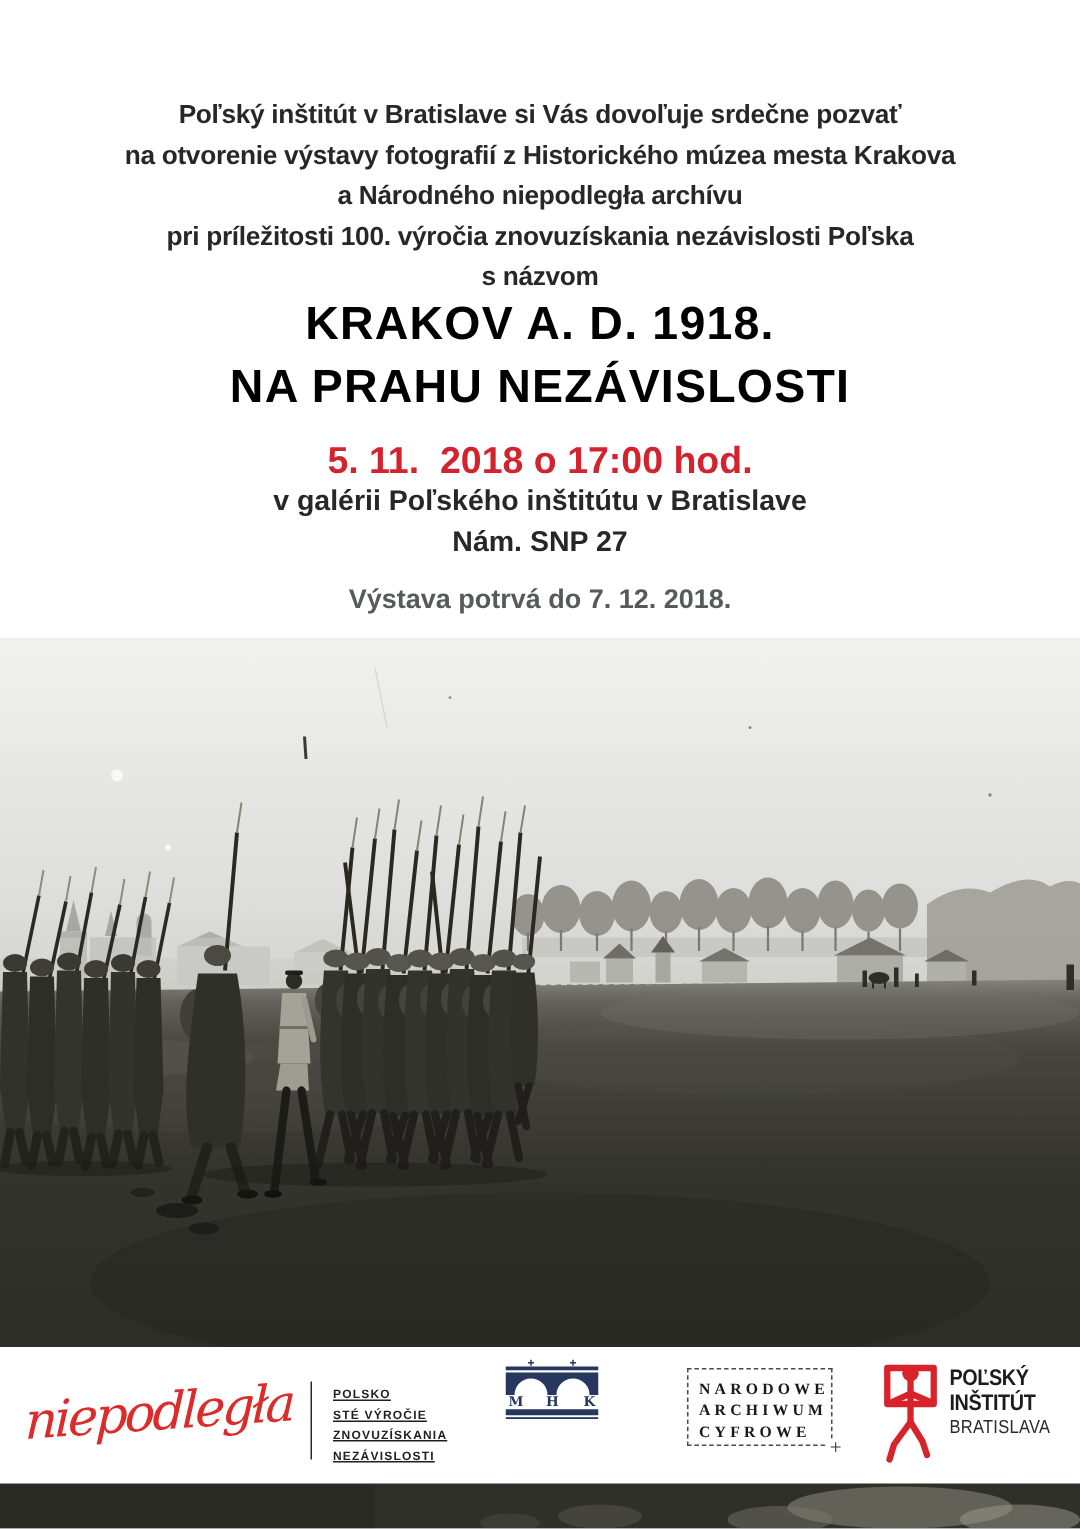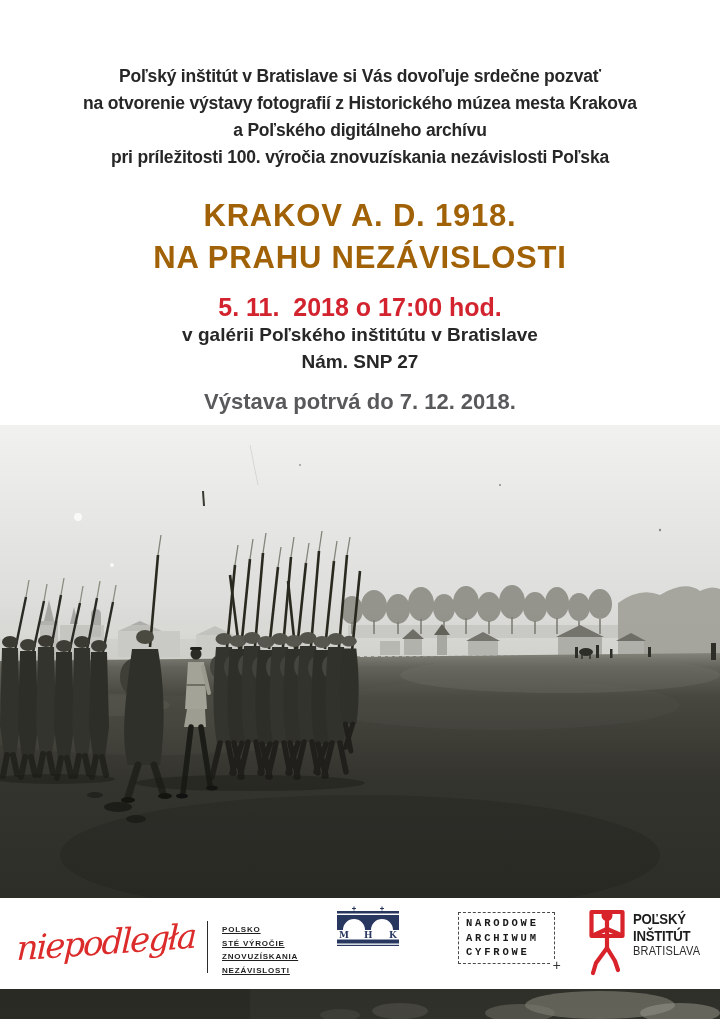--- a/index.html
+++ b/index.html
@@ -8,33 +8,33 @@
     background:#ffffff;overflow:hidden;
     font-family:"Liberation Sans",sans-serif;
   }
   
   .intro{
     position:absolute;top:63px;left:0;width:720px;text-align:center;
     font-weight:bold;font-size:17.5px;line-height:27px;color:#272727;letter-spacing:-0.2px;
   }
   .title{
     position:absolute;top:195px;left:0;width:720px;text-align:center;
-    font-weight:bold;font-size:31px;line-height:42px;color:#a16207;letter-spacing:0.8px;
+    font-weight:bold;font-size:31px;line-height:42px;color:#000000;letter-spacing:0.8px;
   }
   .when{
     position:absolute;top:293px;left:0;width:720px;text-align:center;
     font-weight:bold;font-size:25px;color:#d2232e;white-space:pre;
   }
   .venue{
     position:absolute;top:321px;left:0;width:720px;text-align:center;
     font-weight:bold;font-size:19px;line-height:27px;color:#272727;
   }
   .note{
     position:absolute;top:389px;left:0;width:720px;text-align:center;
-    font-weight:bold;font-size:22px;color:#58595b;
+    font-weight:bold;font-size:18px;color:#58595b;
   }
   
   .photo{position:absolute;top:425px;left:0;width:720px;height:594px;z-index:1;}
   
   .logo-band{
     position:absolute;top:898px;left:0;width:720px;height:91px;background:#ffffff;z-index:2;
   }
   .script-logo{
     position:absolute;left:8px;top:4px;width:196px;height:80px;
     display:flex;align-items:center;justify-content:center;
@@ -48,23 +48,23 @@
     font-size:8px;font-weight:bold;letter-spacing:0.8px;line-height:13.5px;color:#1f1f1f;text-decoration:underline;
   }
   .mhk{position:absolute;left:288px;top:8px;width:160px;text-align:center;}
   .mhk svg{display:block;margin:0 auto;}
   .mhk-caption{
     margin-top:3px;font-family:"Liberation Serif",serif;font-style:italic;
     font-size:12px;line-height:15px;color:#6f6f6f;
   }
   .nac{
     position:absolute;left:458px;top:14px;width:97px;height:52px;box-sizing:border-box;
-    border:1.5px dashed #4a4a4a;display:flex;flex-direction:column;justify-content:center;
+    border:1.5px dashed #4a4a4a;display:flex;flex-direction:column;justify-content:flex-end;
     padding-left:7px;
-    font-family:Liberation Mono, monospace;font-weight:bold;
+    font-family:Liberation Serif, serif;font-weight:bold;
     font-size:10.5px;letter-spacing:2.8px;line-height:14.5px;color:#191919;
   }
   .nac-plus{
     position:absolute;right:-8px;bottom:-10px;font-size:14px;font-weight:normal;
     letter-spacing:0;color:#333333;background:#ffffff;padding:0 1px;
   }
   .institute{position:absolute;left:588px;top:9px;display:flex;}
   .institute-text{
     margin-left:5px;margin-top:4px;color:#1c1c1c;
     transform:scaleX(0.88);transform-origin:left top;white-space:nowrap;
@@ -73,22 +73,23 @@
   .institute-text .l3{font-size:12.5px;font-weight:normal;line-height:15px;letter-spacing:0.2px;color:#2a2a2a;}
 </style>
 </head>
 <body>
 
 <div class="poster">
 
   <div class="intro">
     <div>Poľský inštitút v Bratislave si Vás dovoľuje srdečne pozvať</div>
     <div>na otvorenie výstavy fotografií z Historického múzea mesta Krakova</div>
-    <div>a Poľského digitálneho archívu</div>
+    <div>a Národného niepodległa archívu</div>
     <div>pri príležitosti 100. výročia znovuzískania nezávislosti Poľska</div>
+    <div>s názvom</div>
   </div>
 
   <div class="title">
     <div>KRAKOV A. D. 1918.</div>
     <div>NA PRAHU NEZÁVISLOSTI</div>
   </div>
 
   <div class="when">5. 11.  2018 o 17:00 hod.</div>
   <div class="venue">
     <div>v galérii Poľského inštitútu v Bratislave</div>

